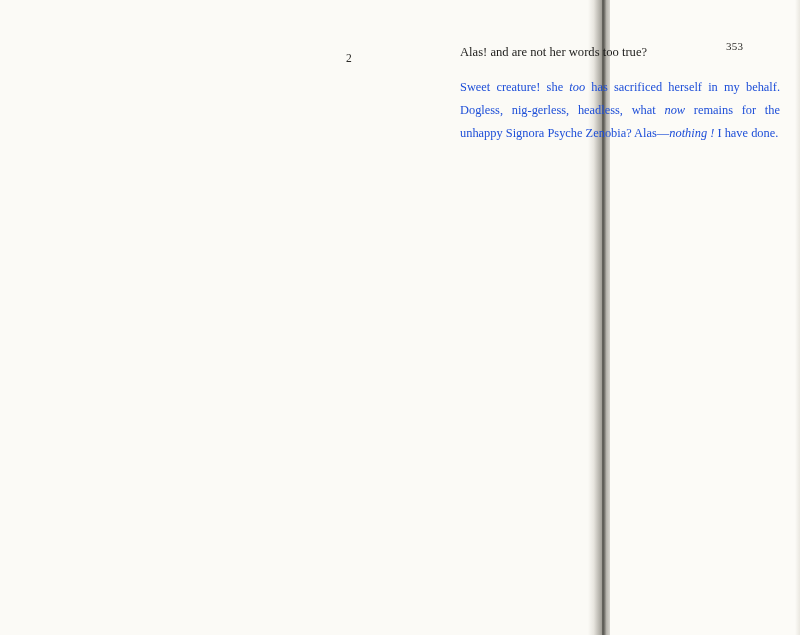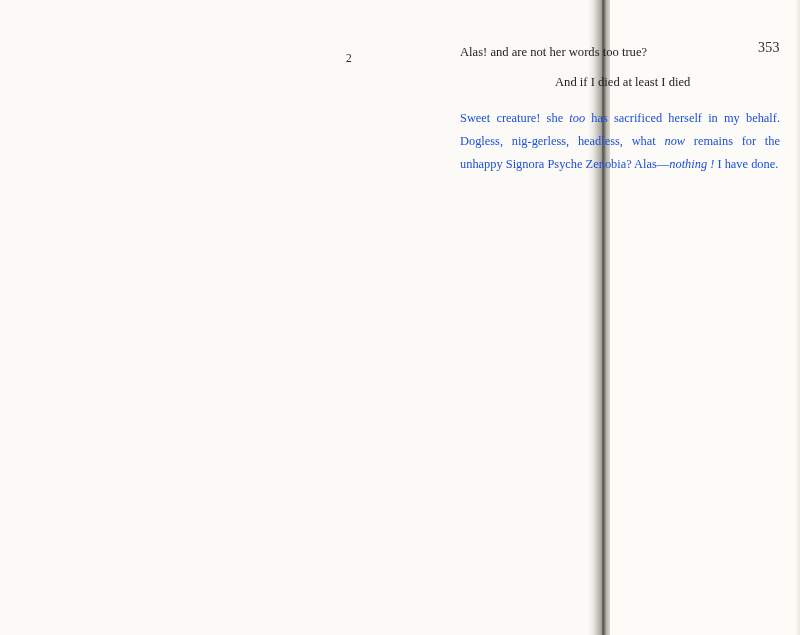--- a/index.html
+++ b/index.html
@@ -75,23 +75,23 @@
   .folio-left {
     position: absolute;
     left: 346px;
     top: 52px;
     font-size: 11.5px;
     color: #2b2a27;
     letter-spacing: .2px;
   }
   .folio-right {
     position: absolute;
-    left: 758px;
+    left: 726px;
     top: 40px;
-    font-size: 14px;
+    font-size: 11px;
     color: #2b2a27;
     letter-spacing: .2px;
   }
   .textblock {
     position: absolute;
     left: 425px;
     top: 44px;
     width: 320px;
     margin-left: 35px;
   }
@@ -136,20 +136,19 @@
   <div class="page-edge"></div>
 
   <div class="folio-left">2</div>
   <div class="folio-right">353</div>
 
   <div class="textblock">
 
     <p class="line-lead">Alas! and are not her words too true?</p>
 
     <div class="verse">
-      <div class="vline">And if I died at least I died</div>
     </div>
 
     <p class="para"><span>Sweet creature! she </span><i>too</i><span> has sacrificed herself in my behalf. Dogless, nig-gerless, headless, what </span><i>now</i><span> remains for the unhappy Signora Psyche Zenobia? Alas—</span><i>nothing !</i><span> I have done.</span></p>
 
   </div>
 
 </div>
 
 </body></html>

